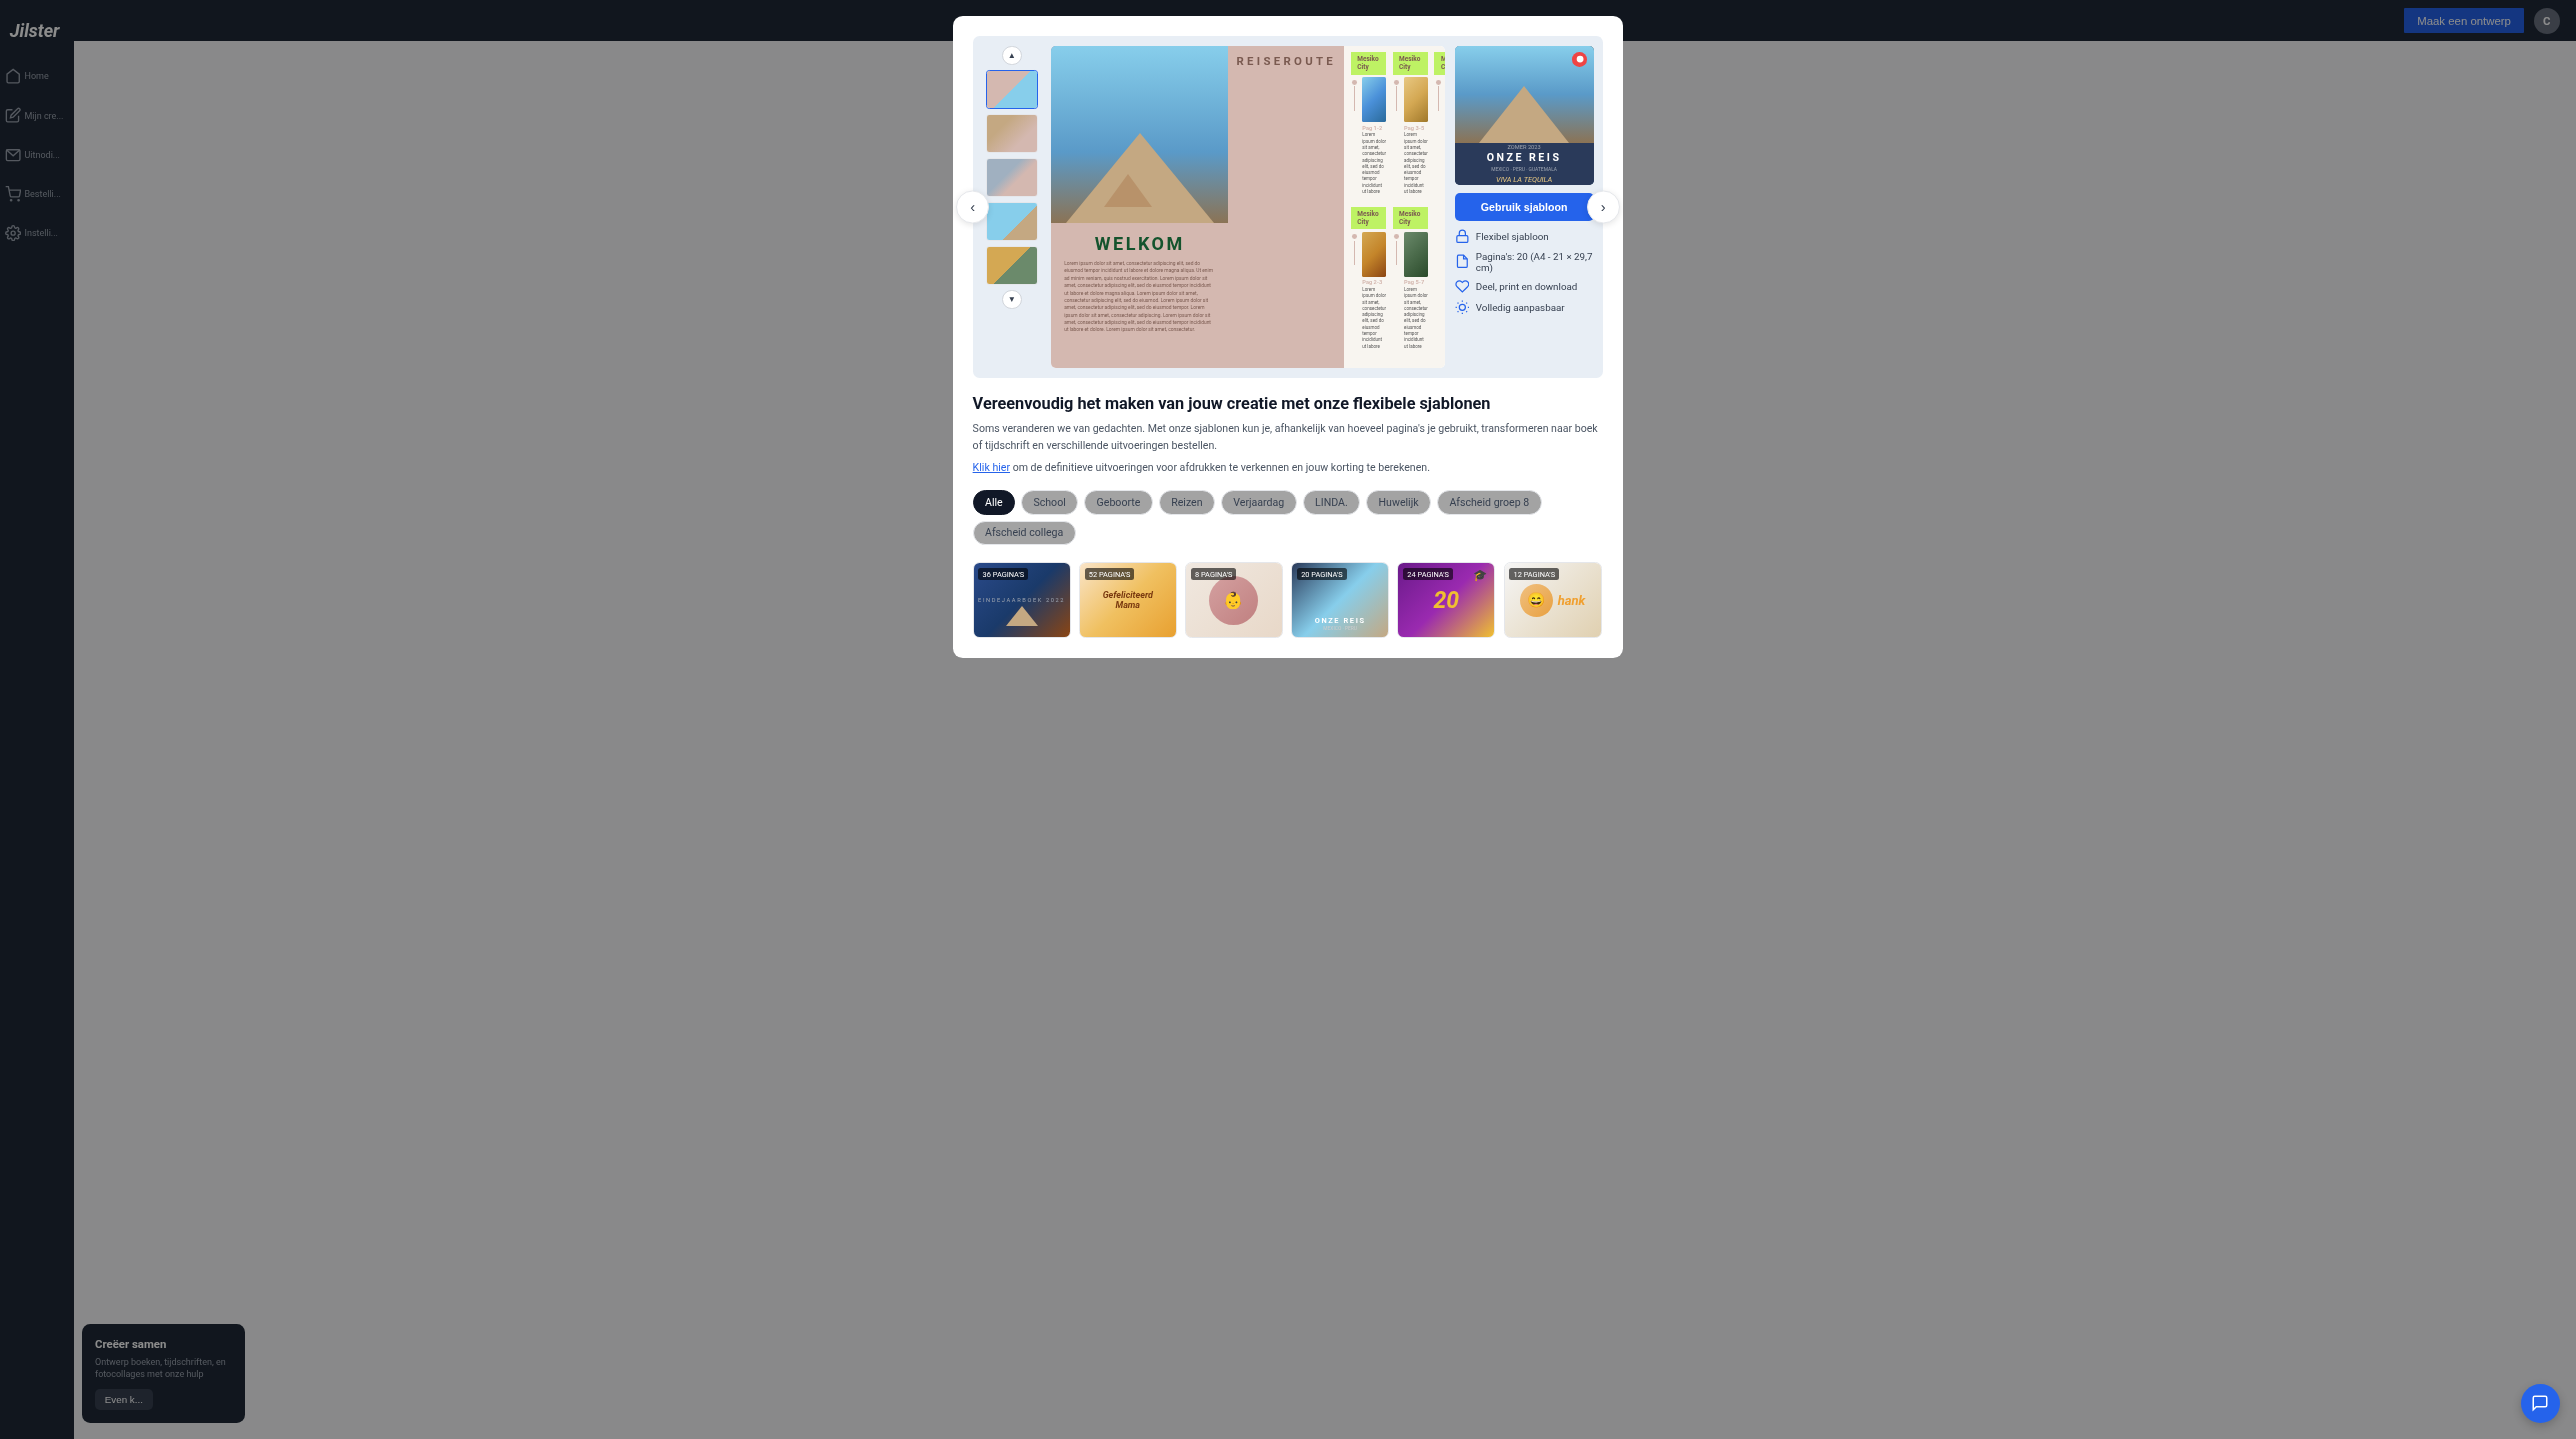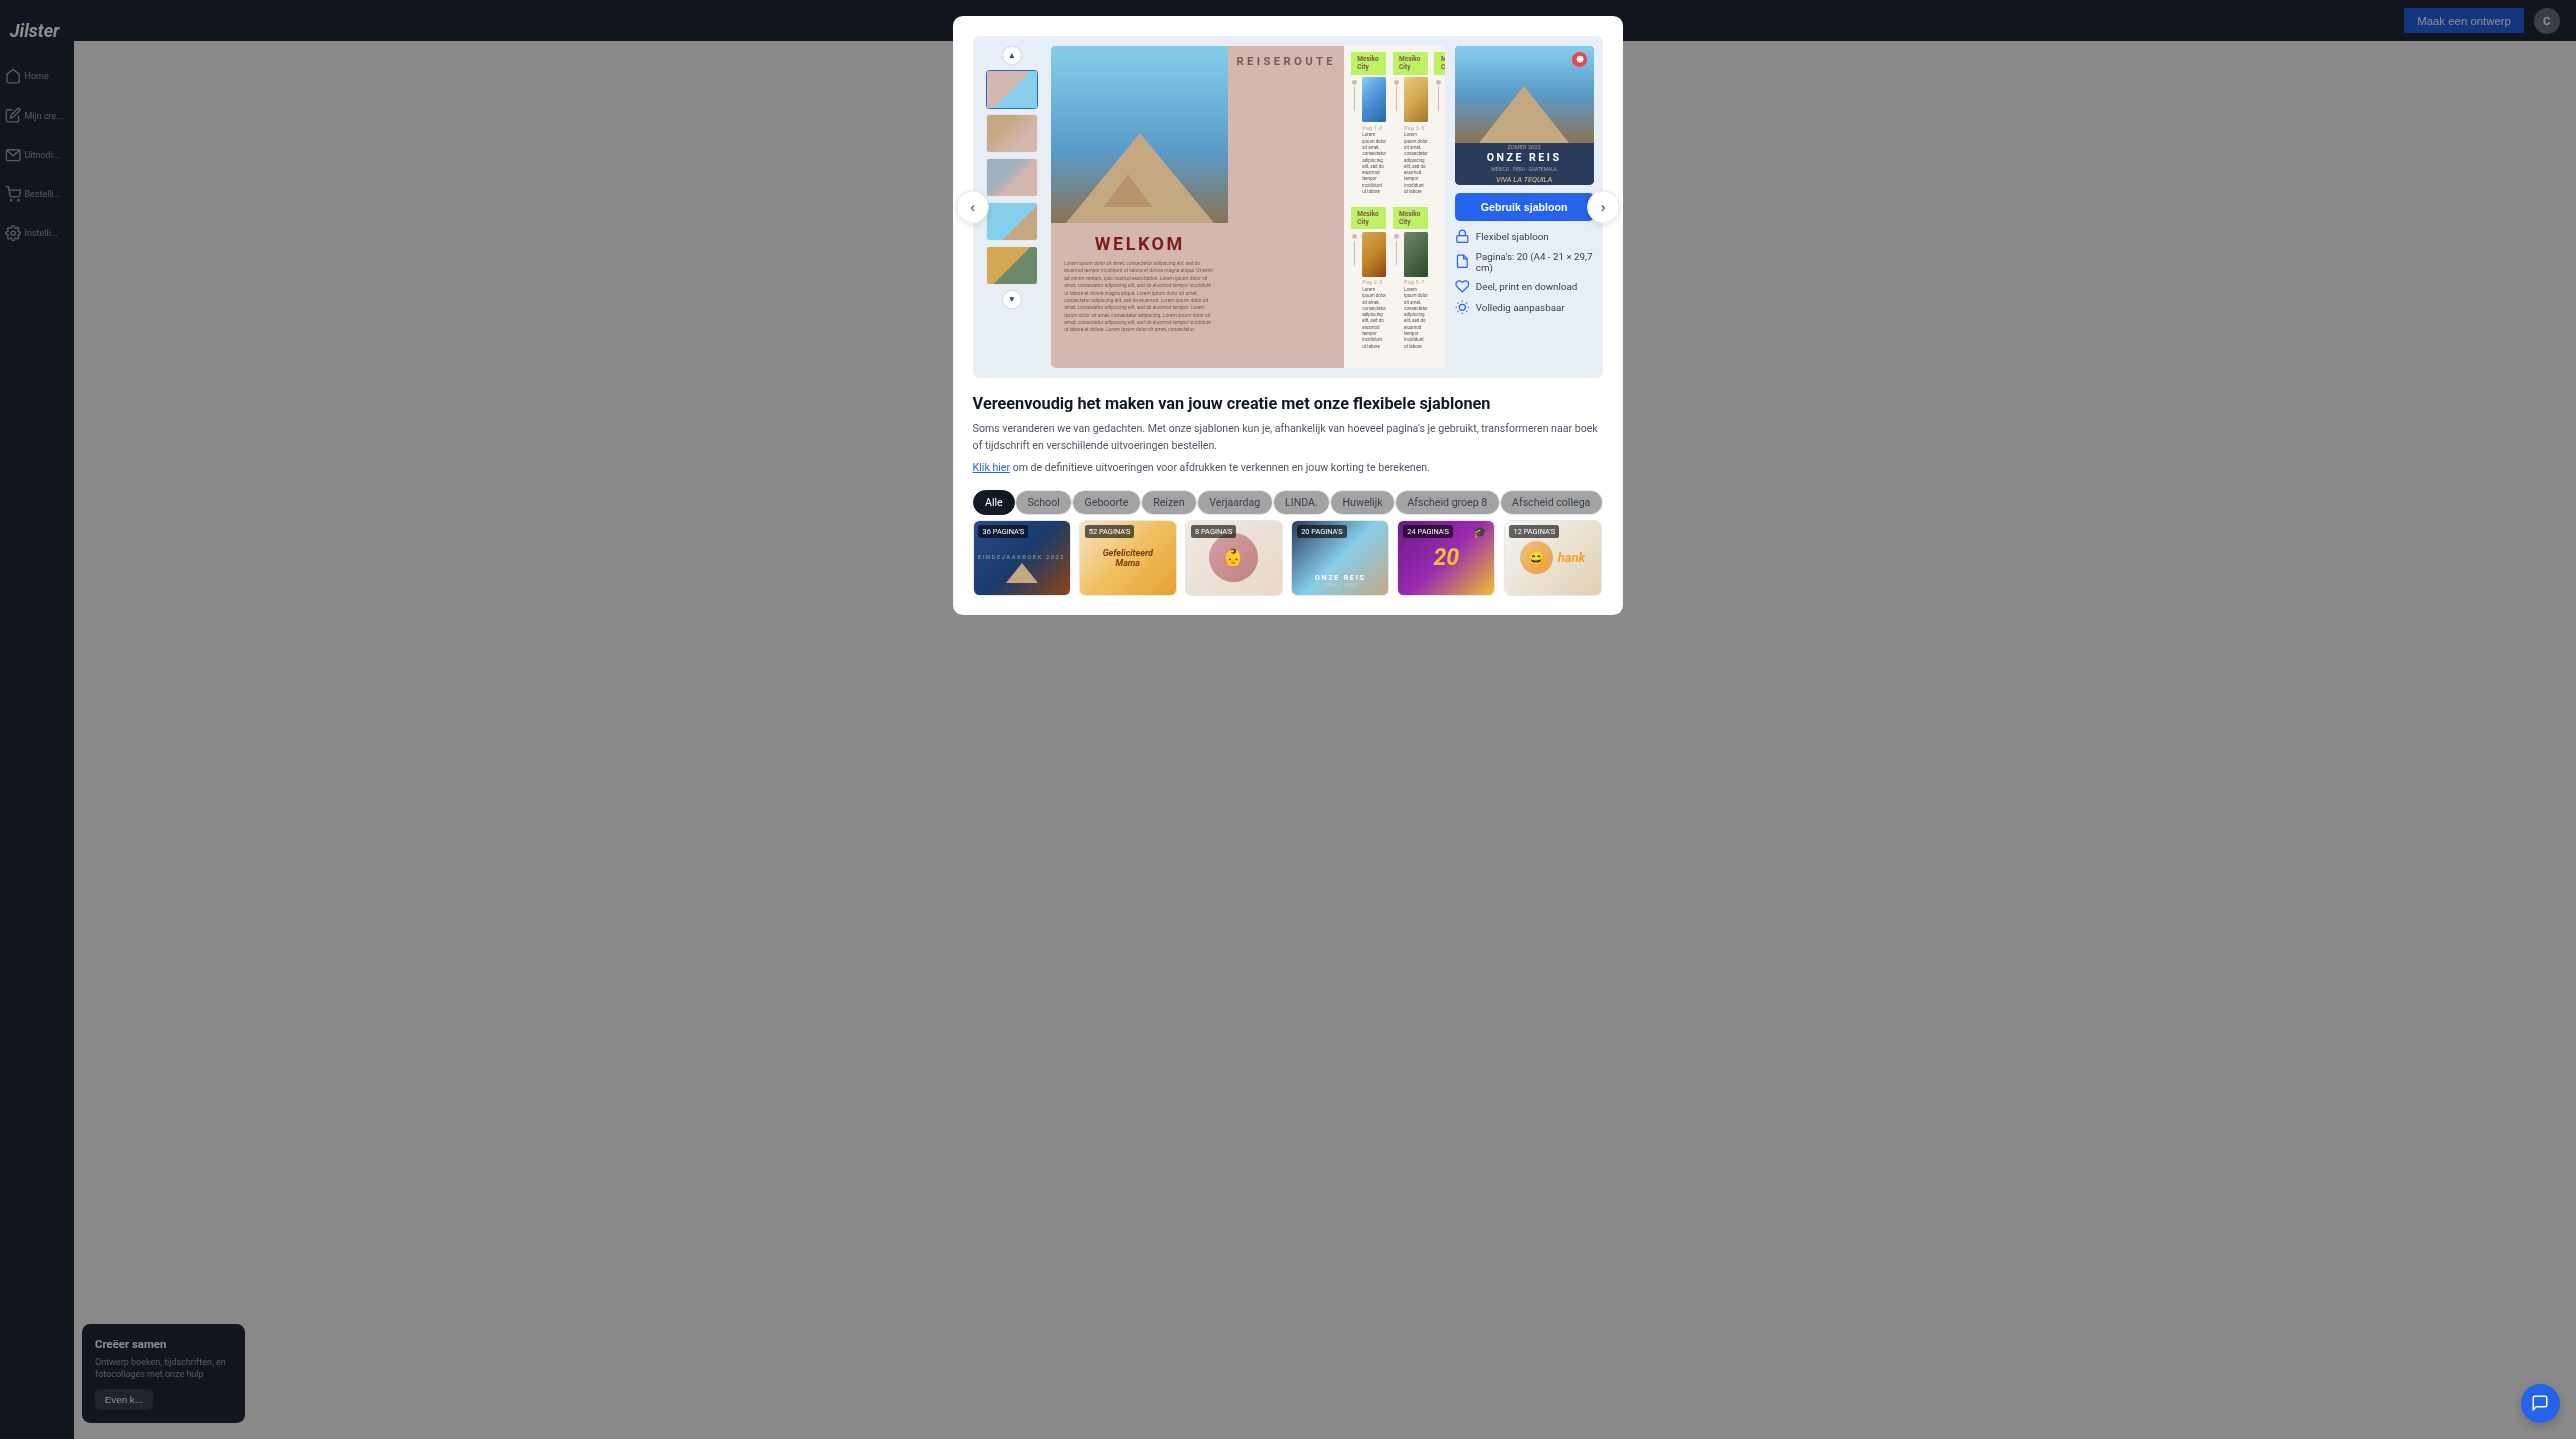--- a/index.html
+++ b/index.html
@@ -148,21 +148,21 @@
       background: linear-gradient(135deg, #8B9DC3 0%, #a0b0c0 40%, #6b8a6b 100%);
       position: relative;
       overflow: hidden;
     }
     .spread-left-content {
       padding: 9.8px 13px;
     }
     .spread-left-title {
       font-size: 18px;
       font-weight: bold;
-      color: #7f1d1d;
+      color: #14532d;
       letter-spacing: 2.5px;
       margin-bottom: 6.5px;
       text-align: center;
     }
     .spread-left-text {
       font-size: 4.9px;
       color: #7a5a50;
       line-height: 1.5;
     }
     .spread-right {
@@ -354,23 +354,23 @@
     }
     .modal-link {
       color: #2563eb;
       text-decoration: underline;
       cursor: pointer;
     }
 
     
     .filter-tags {
       display: flex;
-      gap: 0;
+      gap: 6px;
       flex-wrap: wrap;
-      margin: 13px 0 5px;
+      margin: 13px 0 17px;
     }
     .filter-tag {
       padding: 4.9px 11.4px;
       border-radius: 16.3px;
       font-size: 10.6px;
       cursor: pointer;
       border: 0.8px solid #e5e7eb;
       background: #a3a3a3;
       color: #374151;
     }

